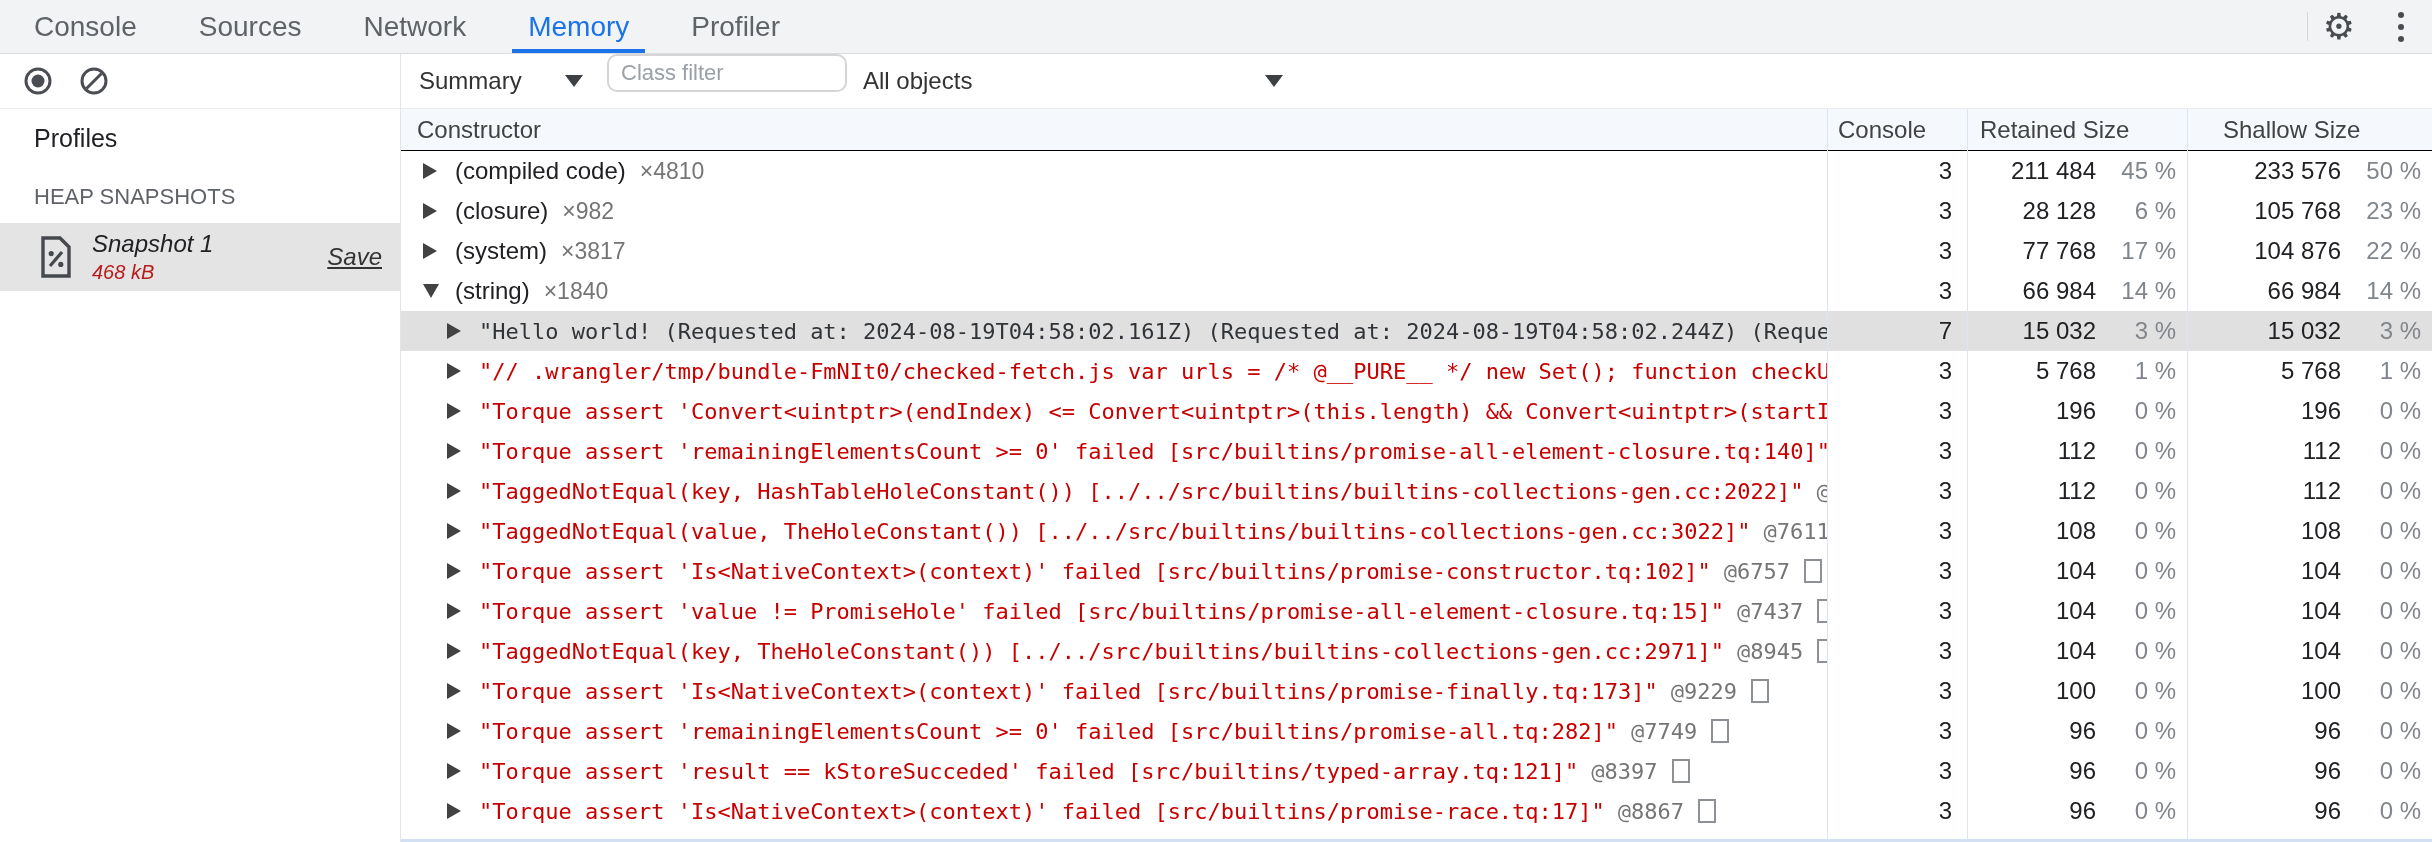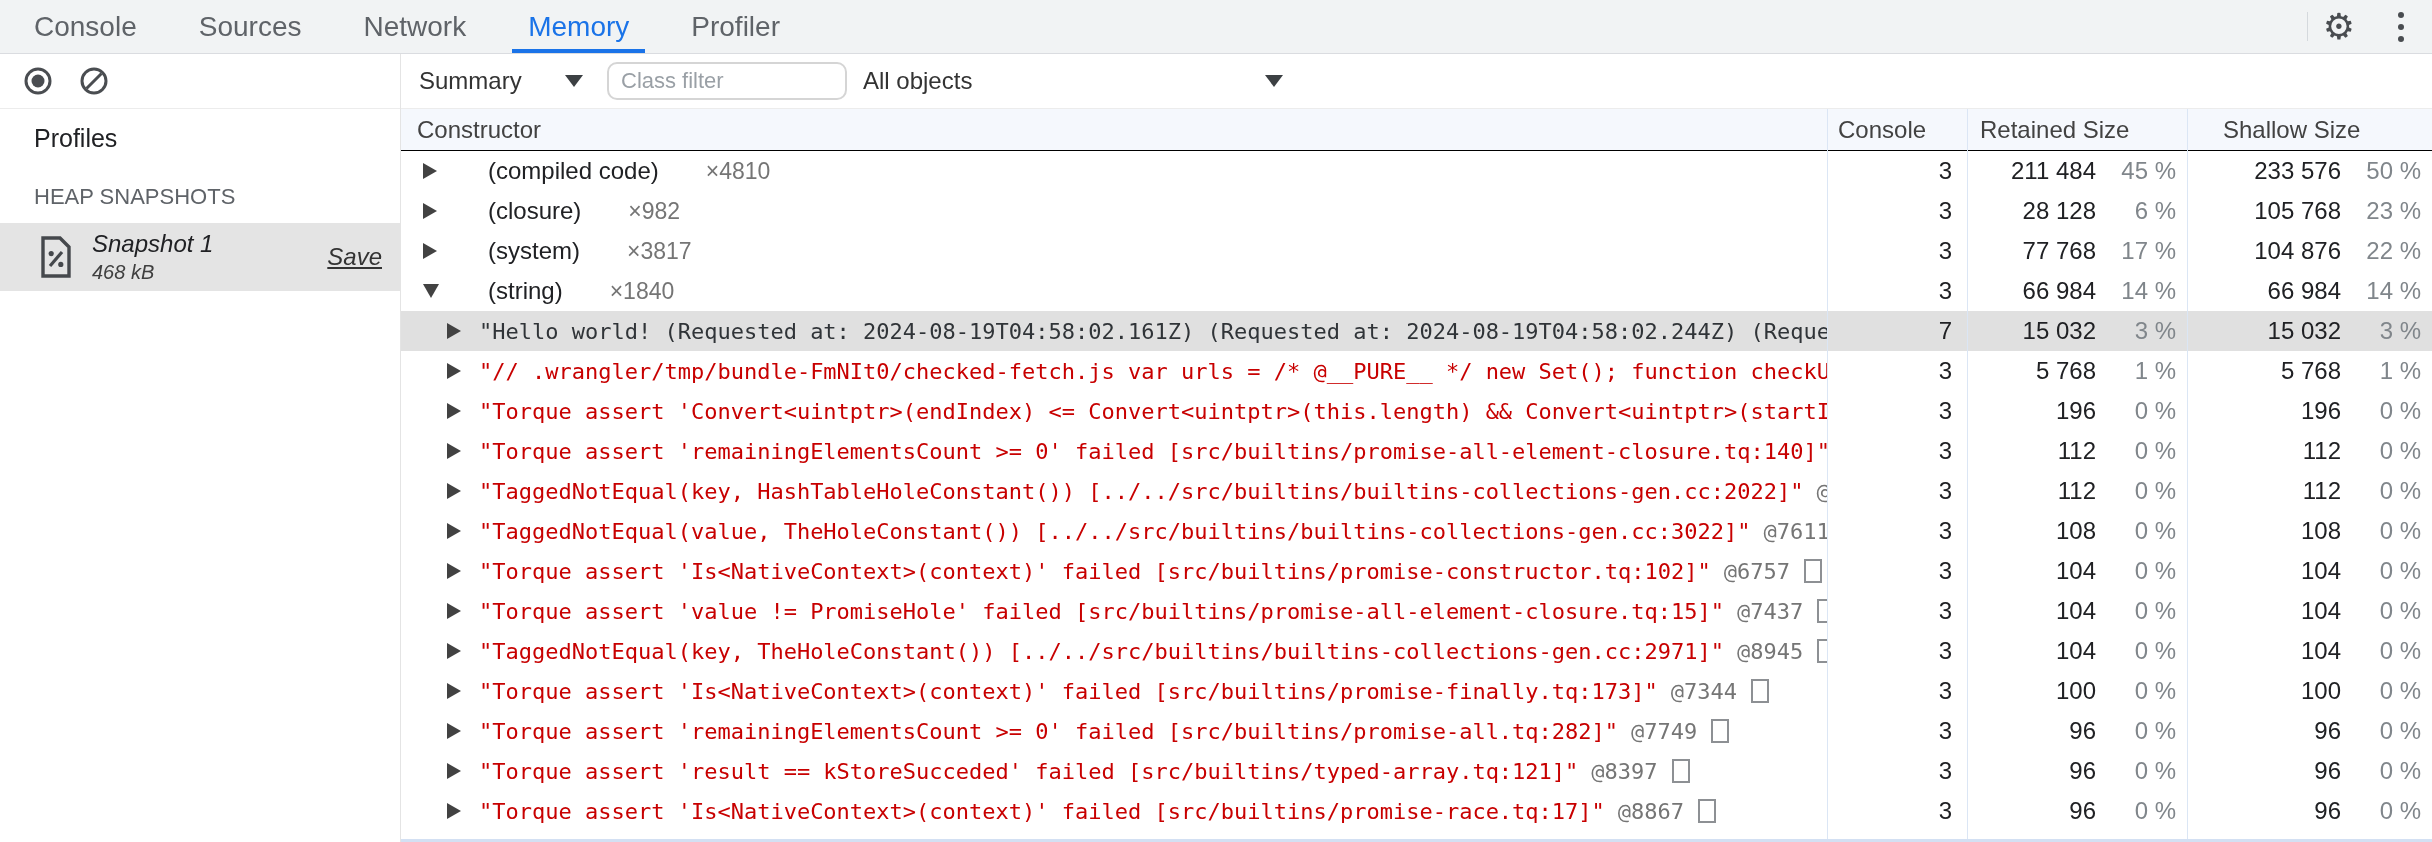--- a/index.html
+++ b/index.html
@@ -24,26 +24,26 @@
 
   
   .page-body{display:flex;height:788px;}
   .sidebar{width:400px;flex:none;border-right:1px solid #e4e4e4;display:flex;flex-direction:column;background:#fff;}
   .sidebar-toolbar{height:54px;flex:none;border-bottom:1px solid #ececec;display:flex;align-items:center;padding-left:22px;gap:24px;}
   .profiles-header{height:58px;display:flex;align-items:center;padding-left:34px;font-size:25px;color:#202124;}
   .heap-label{margin-top:12px;height:36px;display:flex;align-items:center;padding-left:34px;font-size:22px;color:#5f6368;}
   .snapshot-item{margin-top:8px;height:68px;background:#e4e4e4;display:flex;align-items:center;padding:0 18px 0 38px;gap:18px;font-style:italic;}
   .snapshot-info{flex:1;display:flex;flex-direction:column;justify-content:center;min-width:0;}
   .snapshot-name{font-size:24px;color:#202124;}
-  .snapshot-size{font-size:20px;color:#404040;margin-top:3px;}
+  .snapshot-size{font-size:20px;color:#b91c1c;margin-top:3px;}
   .save-link{font-size:24px;color:#333;text-decoration:underline;cursor:pointer;}
 
   
   .main{flex:1;display:flex;flex-direction:column;min-width:0;}
-  .main-toolbar{height:54px;flex:none;border-bottom:1px solid #ececec;display:flex;align-items:center;padding-left:18px;}
+  .main-toolbar{height:54px;flex:none;border-bottom:1px solid #ececec;display:flex;padding-left:18px;}
   .select{display:flex;align-items:center;justify-content:space-between;font-size:24px;color:#333;cursor:pointer;}
   .select.summary{width:164px;}
   .select.objects{width:420px;margin-left:16px;}
   .dd-arrow{width:0;height:0;border-left:9px solid transparent;border-right:9px solid transparent;border-top:12px solid #3c4043;}
   .class-filter{margin-left:24px;width:212px;height:34px;border:2px solid #d5d5d5;border-radius:10px;
     font-size:22px;padding:0 12px;color:#333;outline:none;font-family:"Liberation Sans",sans-serif;}
   .class-filter::placeholder{color:#9aa0a6;}
 
   
   .grid{position:relative;flex:1;overflow:hidden;border-bottom:3px solid #d3e0f3;}
@@ -54,21 +54,21 @@
   .hc-shallow{width:220px;flex:none;padding-left:10px;box-sizing:border-box;}
   .hc-retained{width:245px;flex:none;padding-left:12px;box-sizing:border-box;}
 
   .vsep{position:absolute;top:0;bottom:0;width:1px;background:#dbe6f5;z-index:5;pointer-events:none;}
   .vsep.s1{left:1426px;}.vsep.s2{left:1566px;}.vsep.s3{left:1786px;}
 
   .row{height:40px;display:flex;font-size:24px;color:#202124;}
   .row.selected{background:#e0e0e0;}
   .cell{display:flex;align-items:center;overflow:hidden;white-space:nowrap;box-sizing:border-box;}
   .c-constructor{width:1427px;flex:none;}
-  .c-constructor.lvl0{padding-left:22px;gap:33px;}
+  .c-constructor.lvl0{padding-left:22px;}
   .c-constructor.lvl1{padding-left:46px;}
   .tri{flex:none;width:32px;display:flex;align-items:center;}
   .tri.right::before{content:'';width:0;height:0;border-left:14px solid #424242;border-top:8px solid transparent;border-bottom:8px solid transparent;}
   .tri.down::before{content:'';width:0;height:0;border-top:14px solid #424242;border-left:8px solid transparent;border-right:8px solid transparent;}
   .lab.group{color:#202124;}
   .lab.mono-dark{font-family:"DejaVu Sans Mono",monospace;font-size:22px;color:#303438;}
   .lab.mono-red{font-family:"DejaVu Sans Mono",monospace;font-size:22px;color:#c80000;}
   .count{color:#757575;margin-left:14px;font-size:23px;}
   .ref{color:#757575;margin-left:13px;font-family:"DejaVu Sans Mono",monospace;font-size:22px;}
   .boxg{flex:none;width:14px;height:20px;border:2px solid #8d9094;margin-left:14px;}
@@ -372,21 +372,21 @@
             </div>
             <div class="cell c-size retained">
               <span class="num">104</span>
               <span class="pct">0 %</span>
             </div>
           </div>
           <div class="row">
             <div class="cell c-constructor lvl1">
               <span class="tri right"></span>
               <span class="lab mono-red">"Torque assert 'Is&lt;NativeContext&gt;(context)' failed [src/builtins/promise-finally.tq:173]"</span>
-              <span class="ref">@7344</span>
+              <span class="ref">@9229</span>
               <span class="boxg"></span>
             </div>
             <div class="cell c-distance">3</div>
             <div class="cell c-size">
               <span class="num">100</span>
               <span class="pct">0 %</span>
             </div>
             <div class="cell c-size retained">
               <span class="num">100</span>
               <span class="pct">0 %</span>

